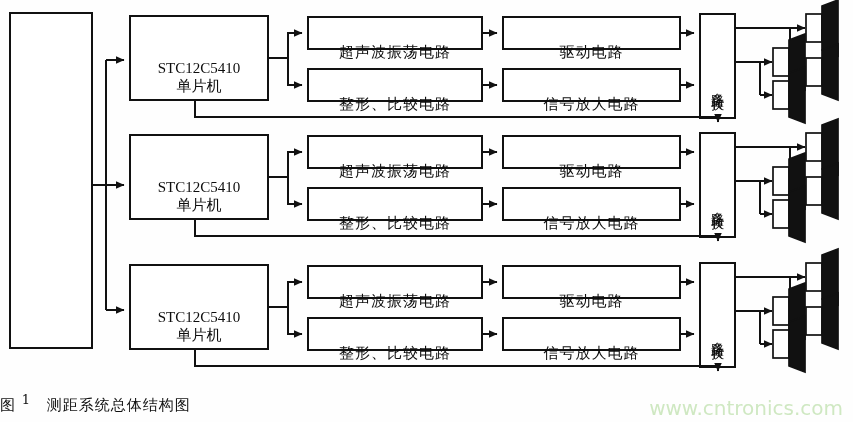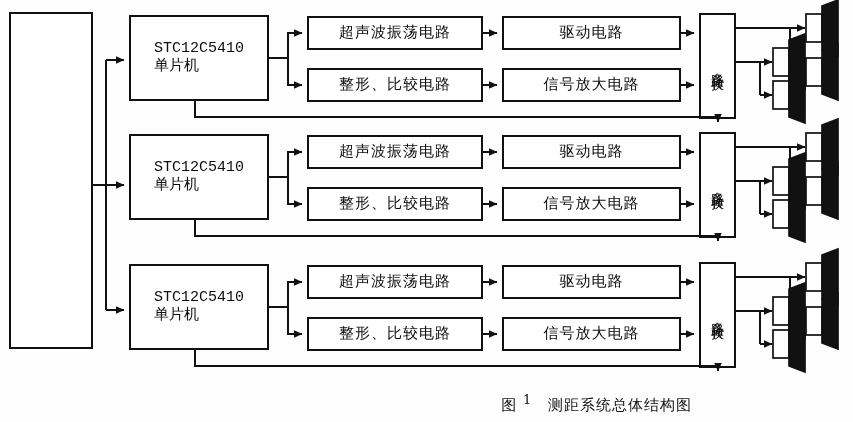--- a/index.html
+++ b/index.html
@@ -5,34 +5,34 @@
   html,body{margin:0;padding:0;background:#fff;}
   body{
     width:853px;height:422px;position:relative;overflow:hidden;
     font-family:"DejaVu Sans","Liberation Sans",sans-serif;
     background:#fefefe;
   }
   #diagram-root{position:absolute;left:0;top:0;width:853px;height:422px;}
   svg#diagram{position:absolute;left:0;top:0;width:853px;height:422px;}
   .lbl{
     position:absolute;display:flex;align-items:center;justify-content:center;
-    color:#0d0d0d;line-height:1.18;
-    font-family:"DejaVu Sans","Liberation Sans",sans-serif;
-    pointer-events:none;white-space:pre-line;
-  }
-  .lbl-serif{font-family:Liberation Mono, monospace;border-radius:25px;}
+    text-align:center;color:#0d0d0d;line-height:1.18;
+    font-family:"DejaVu Sans","Liberation Sans",sans-serif;
+    pointer-events:none;white-space:pre-line;margin-top:20px;
+  }
+  .lbl-serif{font-family:Liberation Serif, serif;border-radius:25px;}
   .host-label{font-size:15px;letter-spacing:.5px;}
   .mcu-label{font-size:15px;}
   .blk-label{font-size:15px;letter-spacing:1px;}
   .mux-label{
     font-size:13px;writing-mode:vertical-rl;text-orientation:upright;
     letter-spacing:2px;line-height:1.05;
   }
   .caption{
-    position:absolute;left:0;top:392px;width:692px;text-align:right;
+    position:absolute;left:0;top:392px;width:692px;text-align:left;
     font-size:15px;color:#111;letter-spacing:1px;
     font-family:"DejaVu Sans","Liberation Sans",sans-serif;
   }
   .caption .num{font-family:"DejaVu Serif","Liberation Serif",serif;font-size:13px;vertical-align:super;}
   .watermark{
     position:absolute;right:10px;top:396px;
     font-size:20px;color:#cfe8c2;letter-spacing:0px;
     font-family:"DejaVu Sans","Liberation Sans",sans-serif;
   }
 </style>
@@ -232,14 +232,15 @@
   <div class="lbl blk-label" style="left:308px;top:318px;width:174px;height:32px;">整形、比较电路</div>
   <div class="lbl blk-label" style="left:503px;top:318px;width:177px;height:32px;">信号放大电路</div>
   <div class="lbl mux-label" style="left:700px;top:263px;width:35px;height:104px;">多路转换</div>
 
   <div class="caption">
     <span>图</span>
     <span class="num">1</span>
     <span style="margin-left:10px;">测距系统总体结构图</span>
   </div>
 
+  <div class="watermark">www.cntronics.com</div>
 
 </div>
 
 </body></html>

